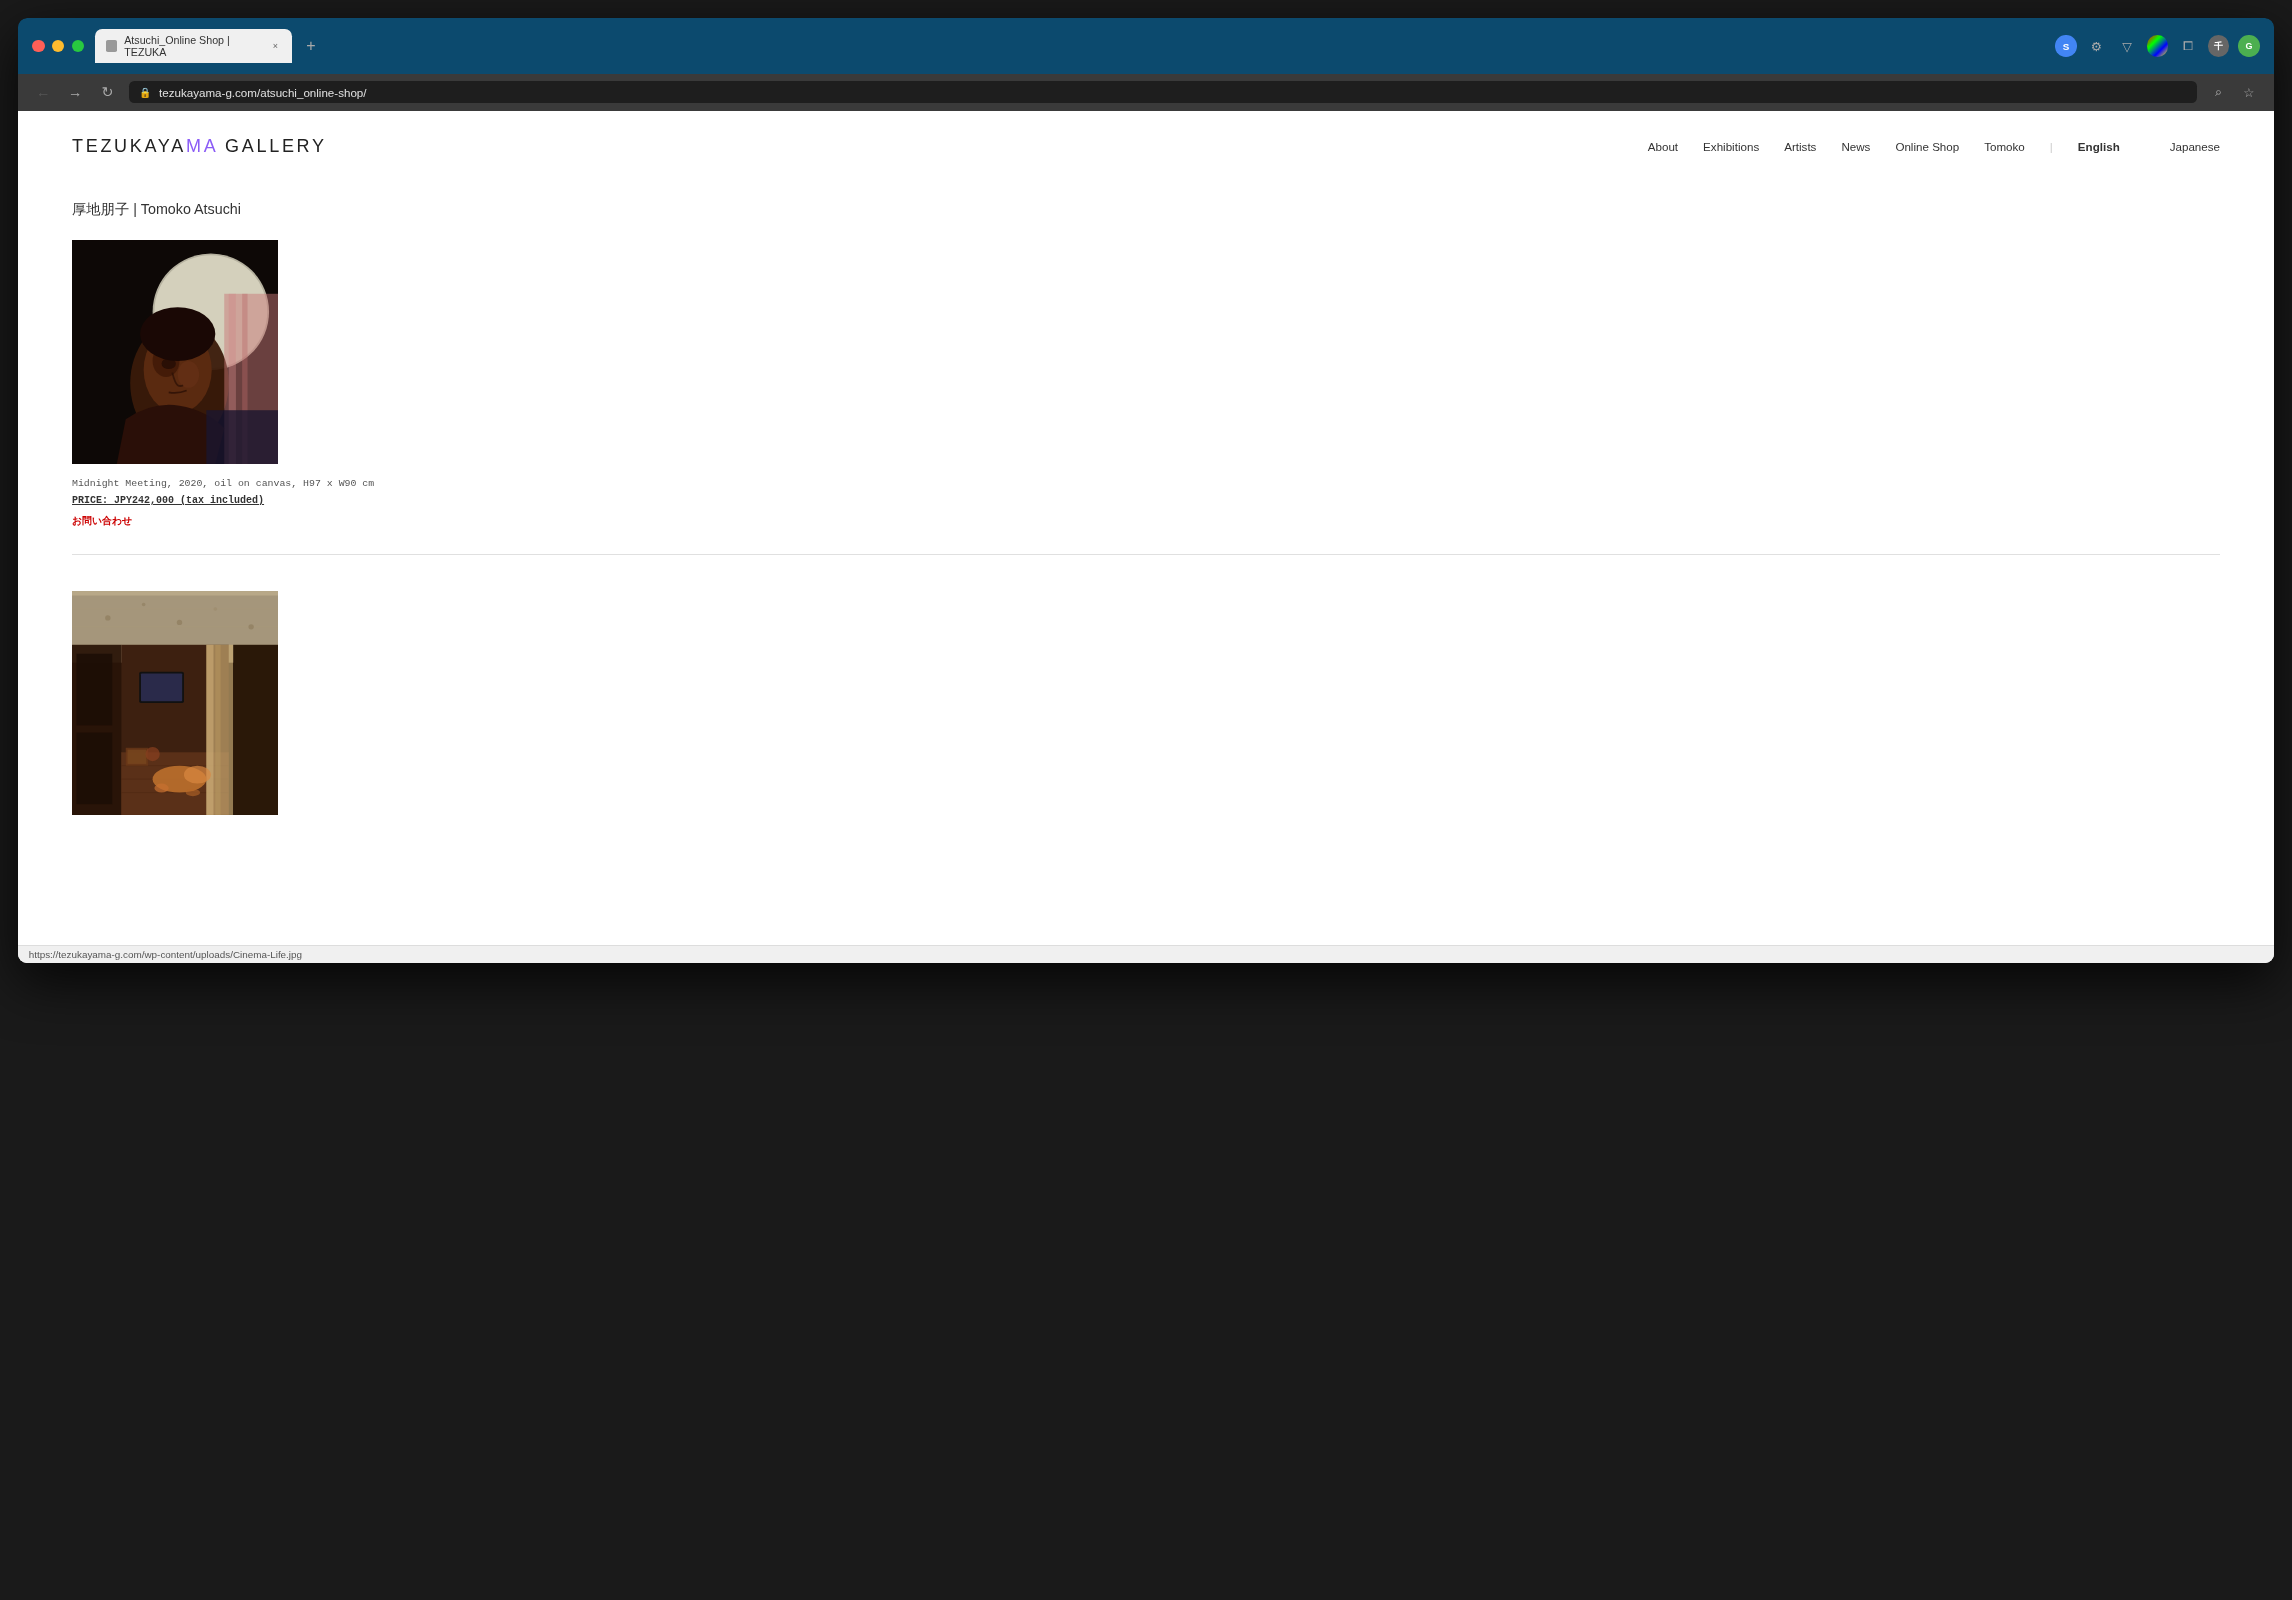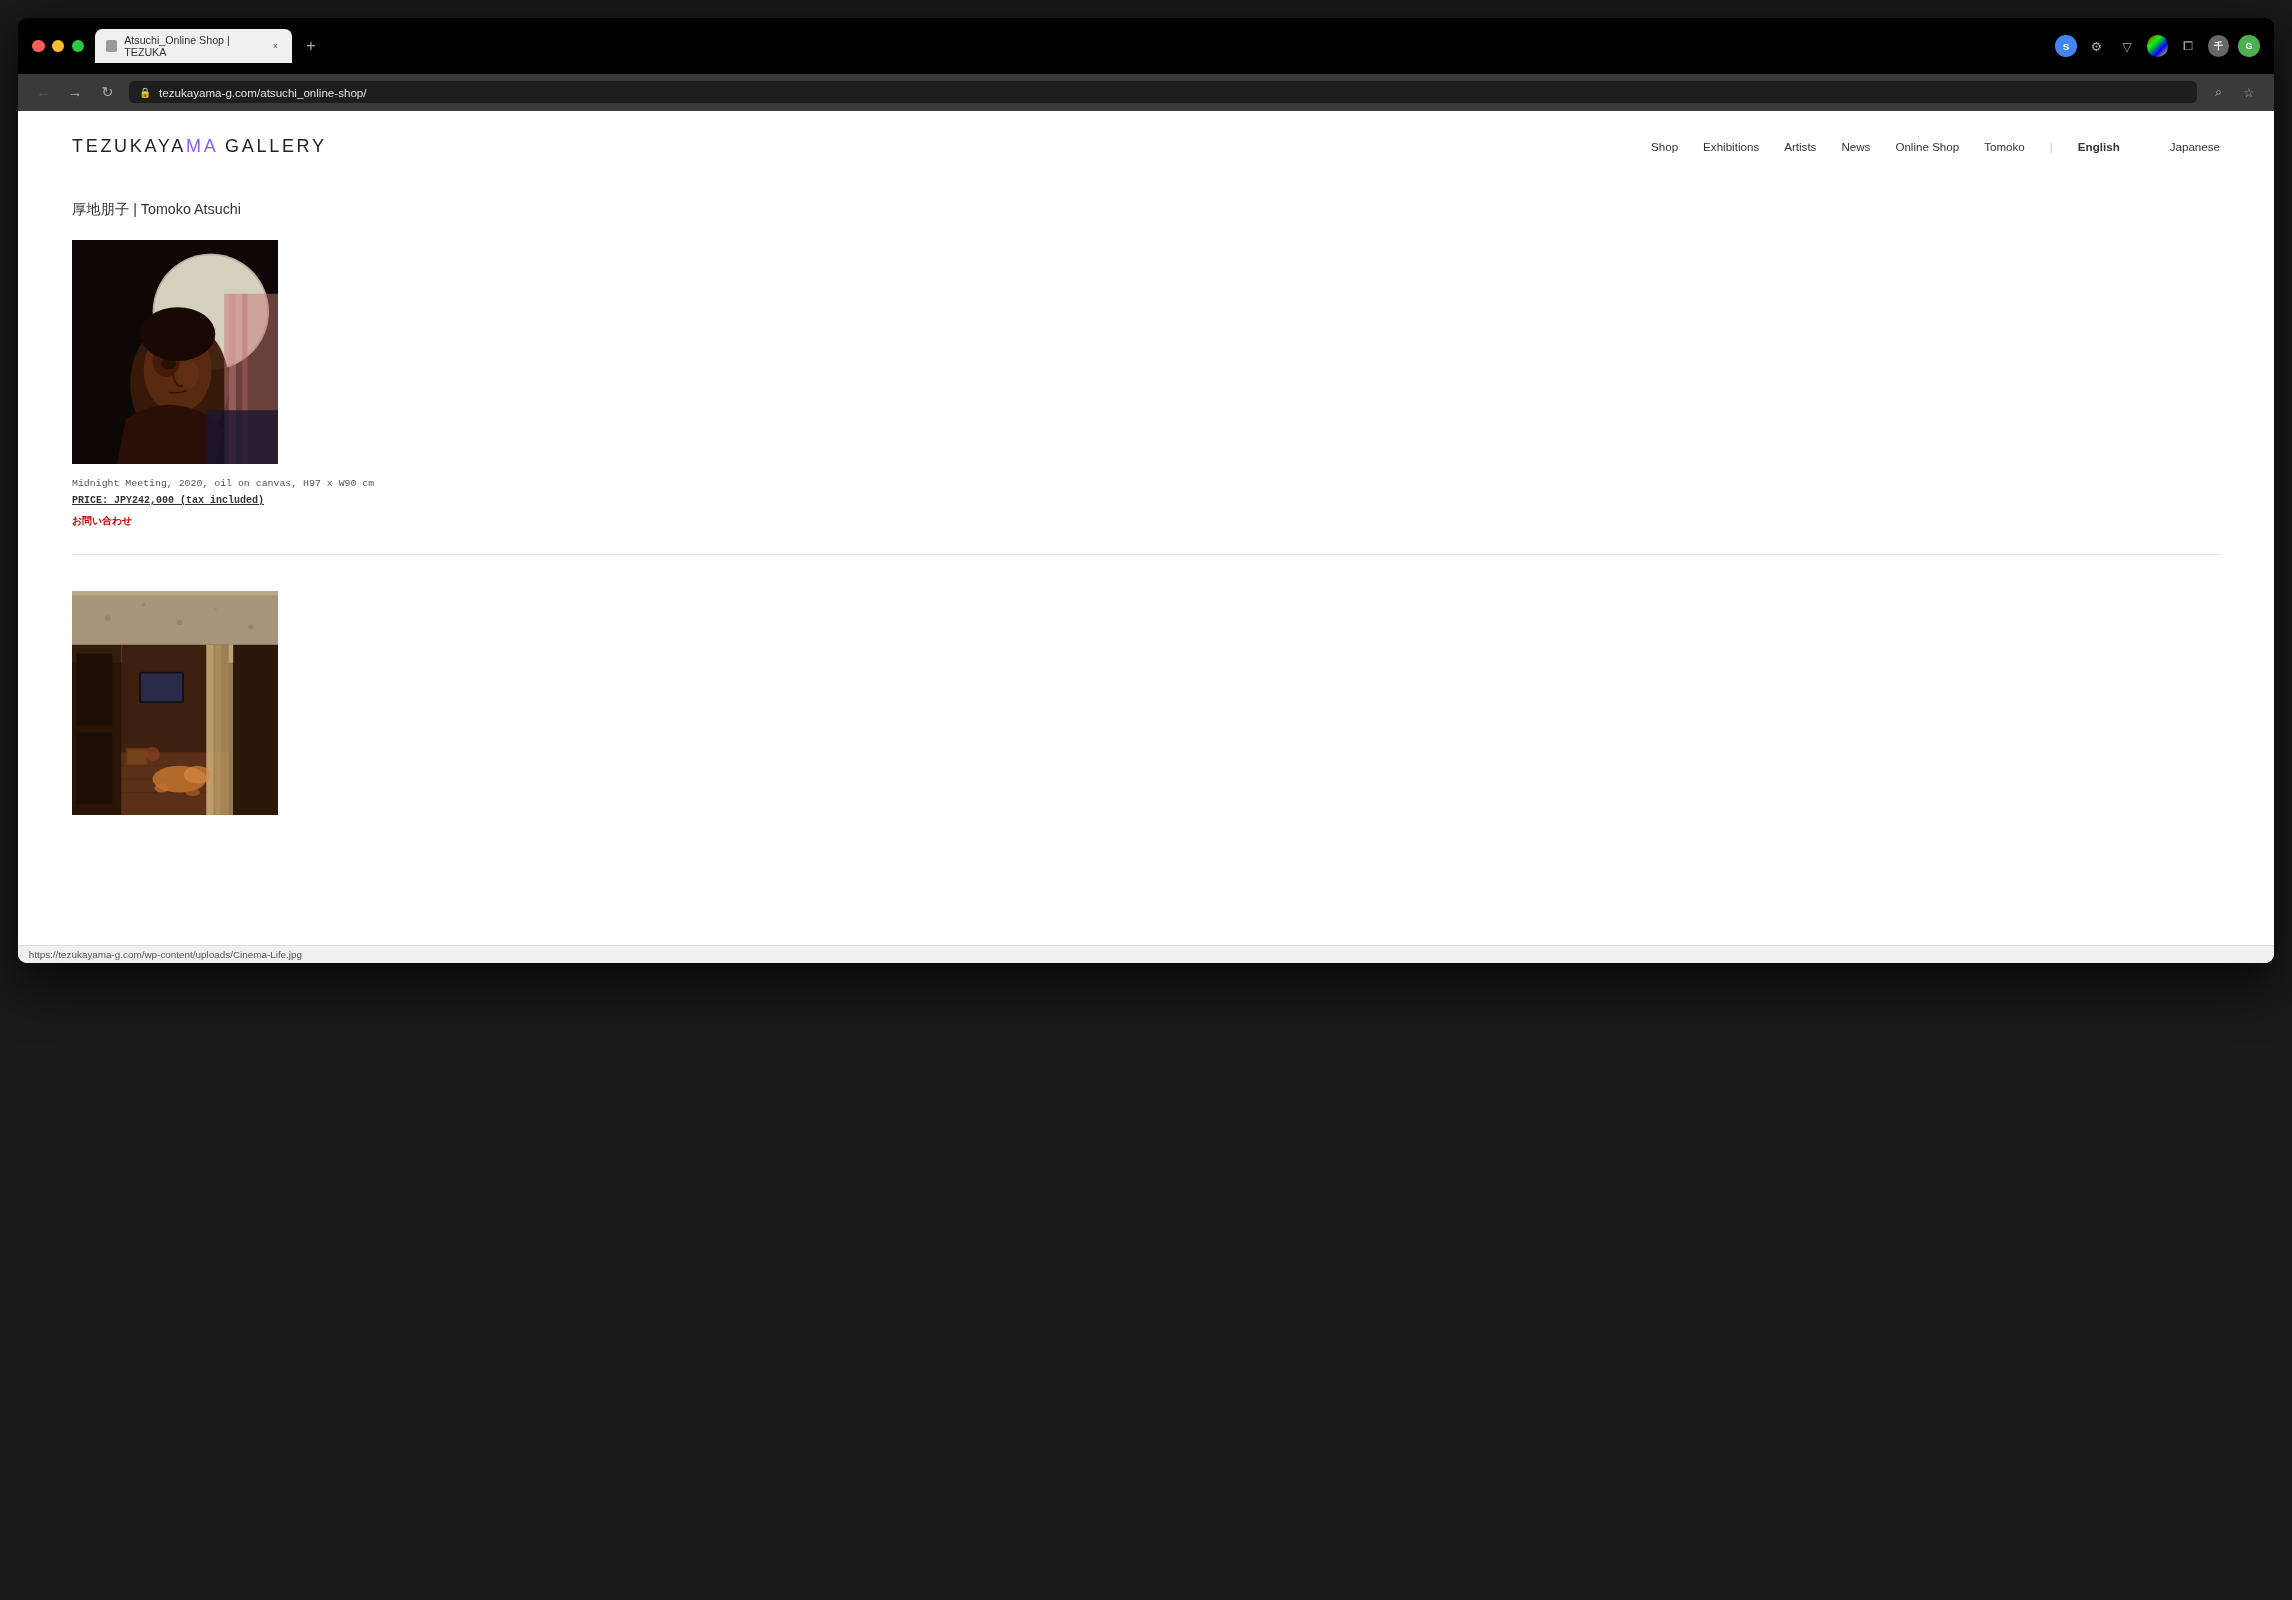--- a/index.html
+++ b/index.html
@@ -7,21 +7,21 @@
     body {
       background: #1a1a1a;
       font-family: -apple-system, BlinkMacSystemFont, 'Helvetica Neue', Arial, sans-serif;
       min-height: 100vh;
     }
 
     .browser-title-bar {
       display: flex;
       align-items: center;
       padding: 10.7px 14.3px;
-      background: #000000;
+      background: #0c4a6e;
       border-radius: 9px 9px 0 0;
       gap: 10.7px;
     }
 
     .traffic-lights {
       display: flex;
       gap: 7.2px;
     }
 
     .traffic-light {
@@ -347,21 +347,21 @@
   </div>
 
   <div class="webpage">
 
     <div class="site-header">
       <div class="site-logo">
         TEZUKAYA<span class="highlight">MA</span> GALLERY
       </div>
 
       <nav class="site-nav">
-        <a>Shop</a>
+        <a>About</a>
         <a>Exhibitions</a>
         <a>Artists</a>
         <a>News</a>
         <a>Online Shop</a>
         <a>Tomoko</a>
         <span class="lang-divider">|</span>
         <a class="active">English</a>
         <span class="lang-divider"> </span>
         <a>Japanese</a>
       </nav>

